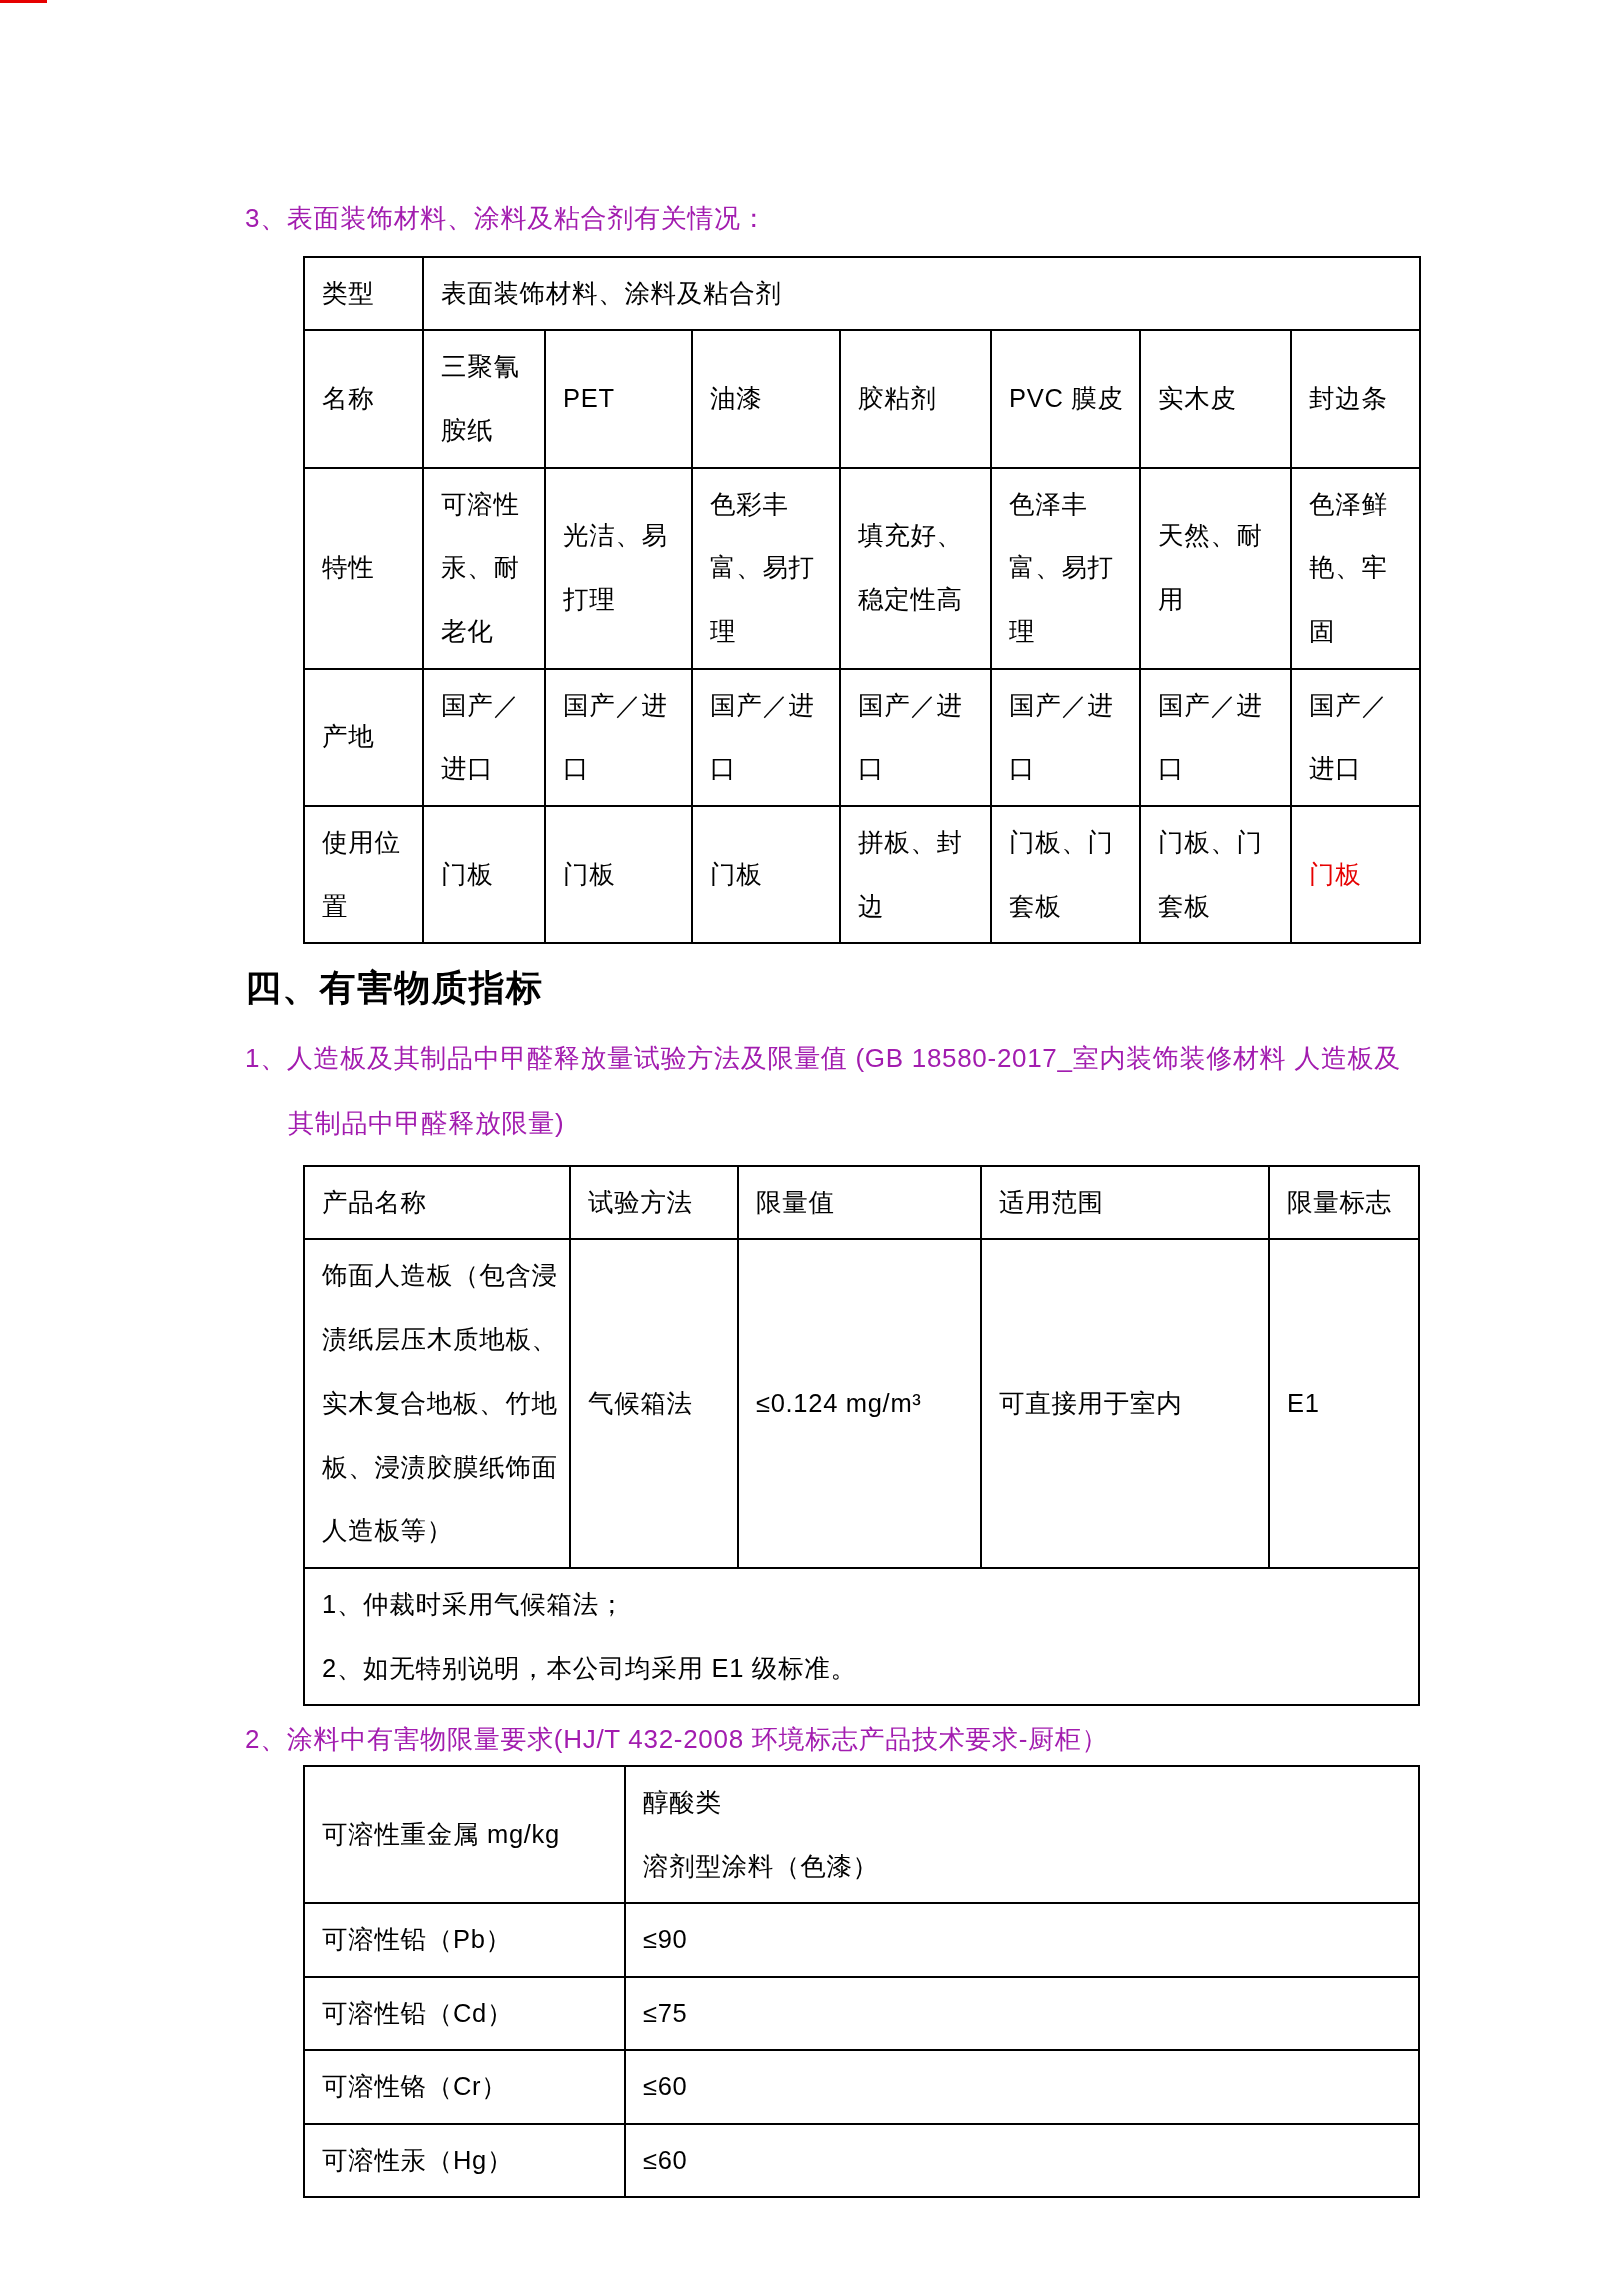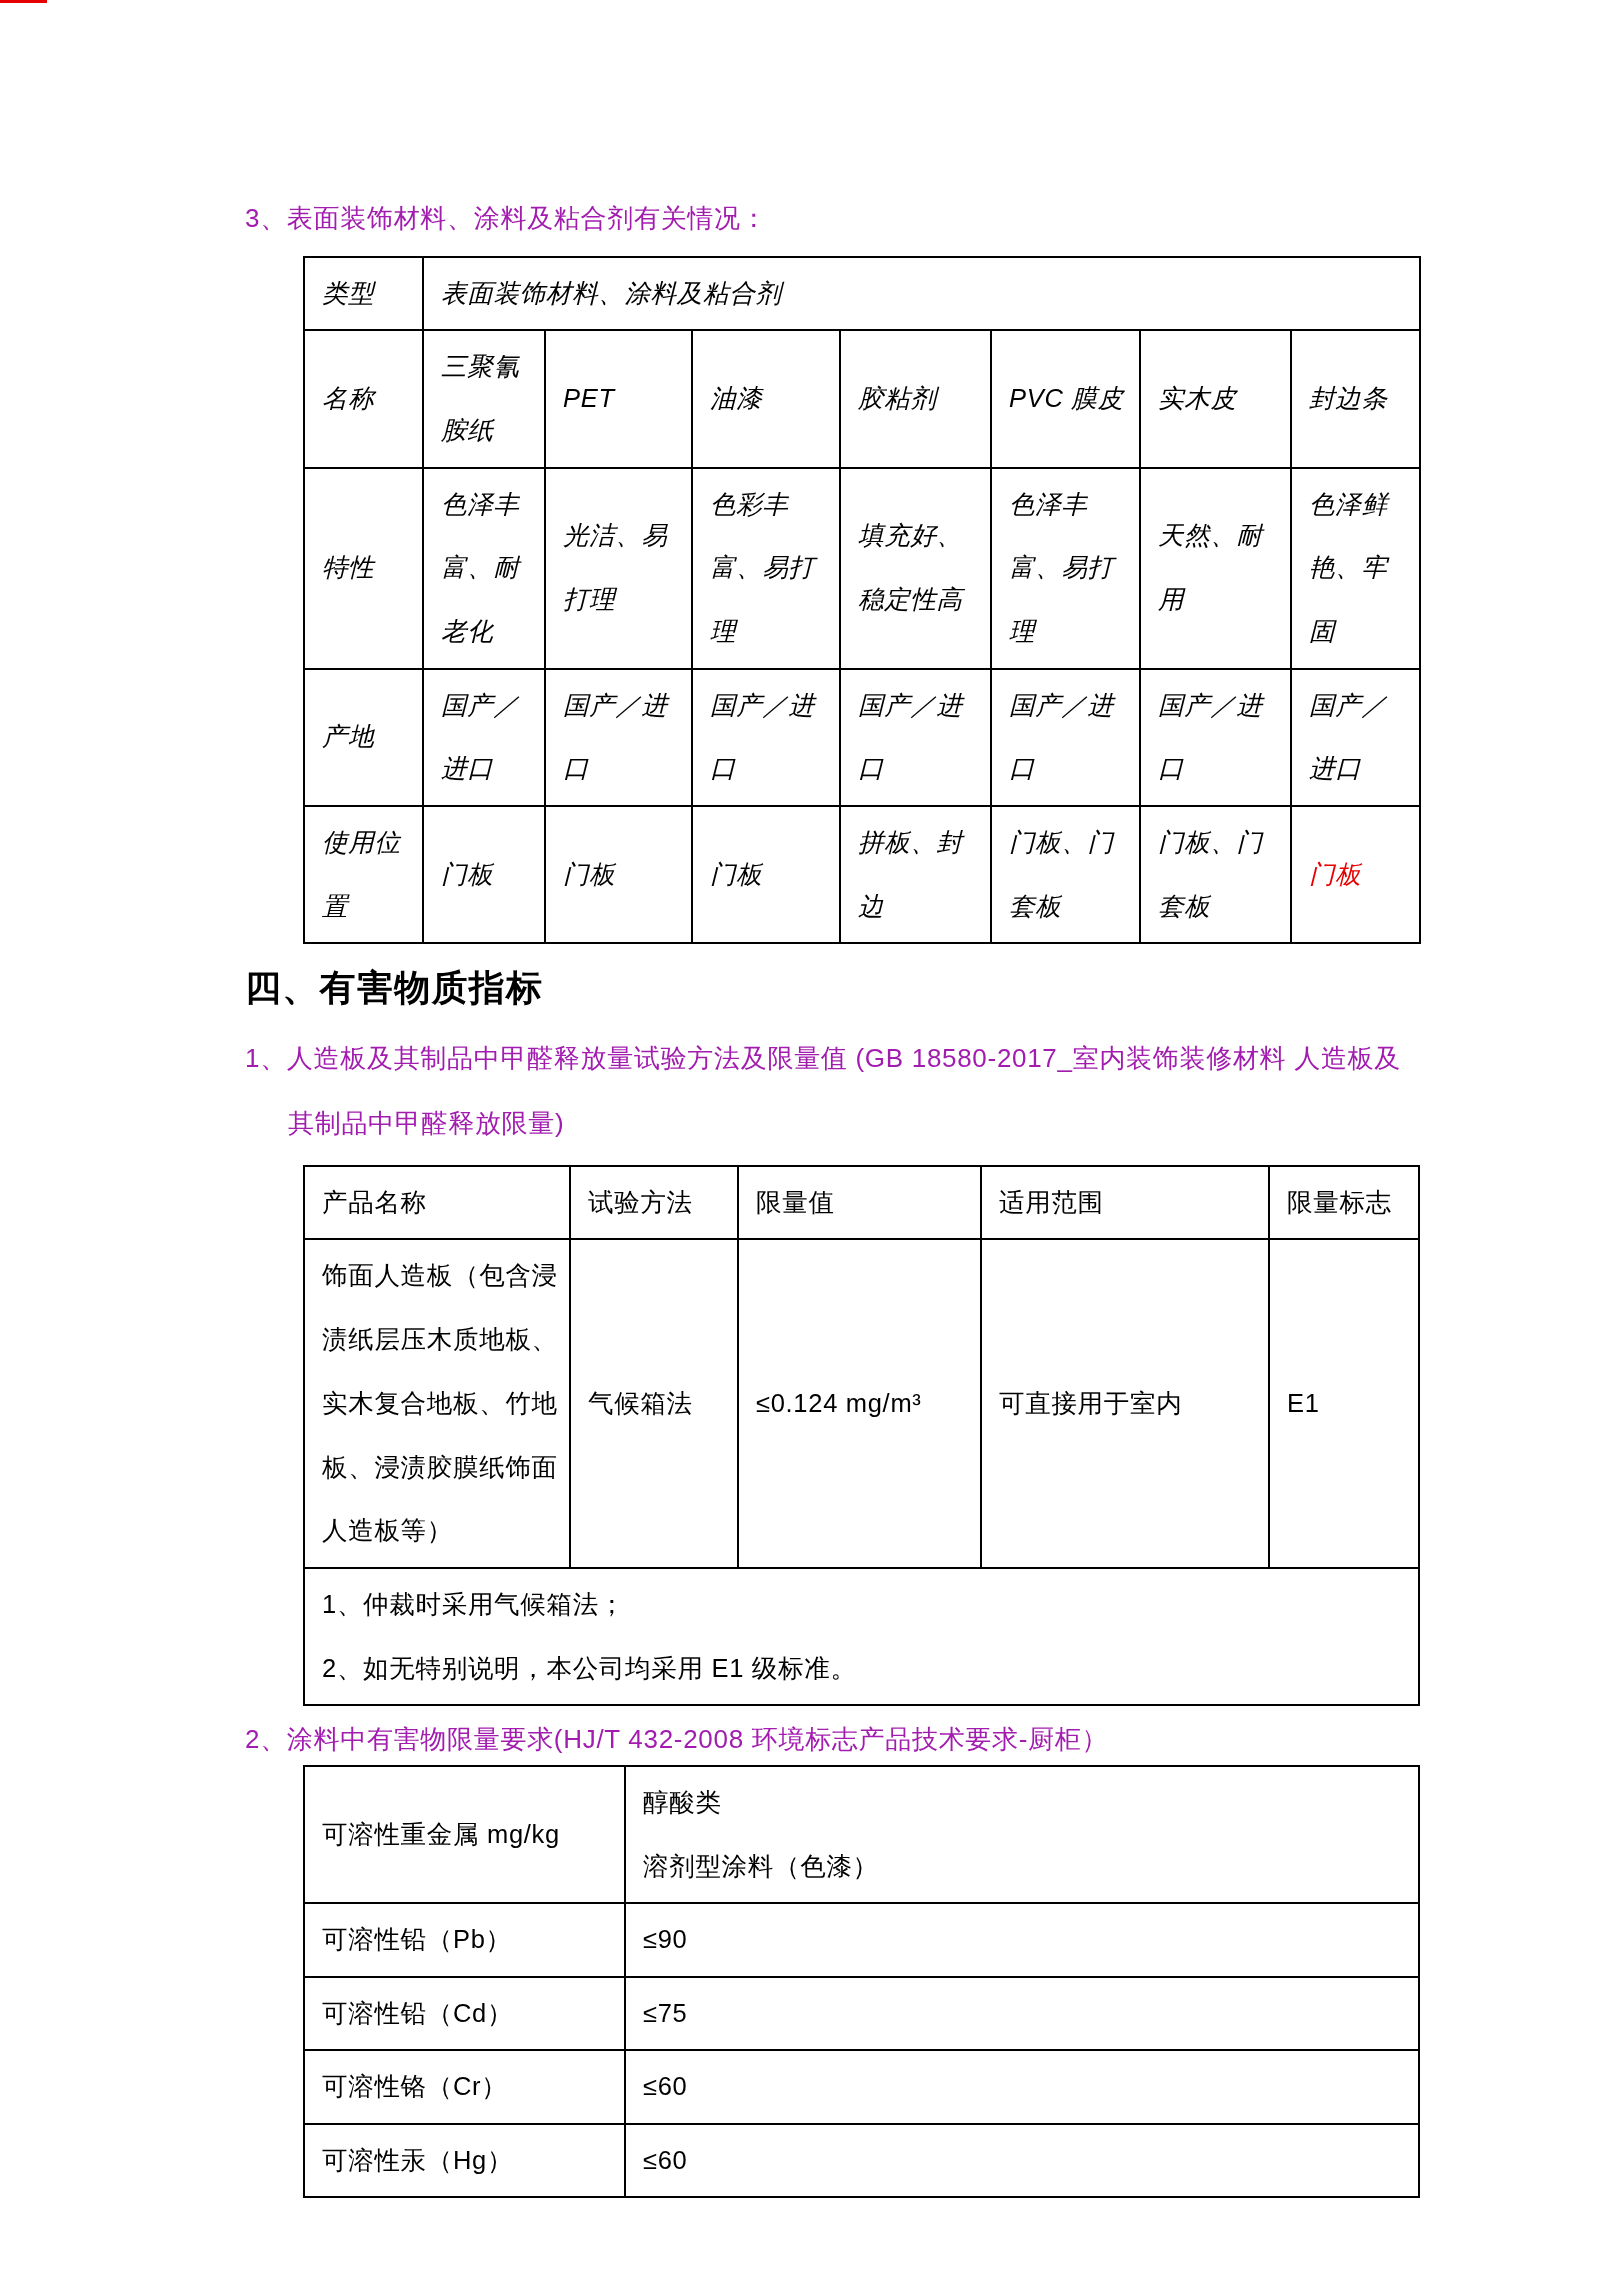--- a/index.html
+++ b/index.html
@@ -27,21 +27,21 @@
   .para.item2{margin-top:17px;}
   .section-heading{
     margin:23.6px 0 0 0;font-size:36px;line-height:1.1;
     font-weight:bold;letter-spacing:1.3px;
   }
   table.t{
     border-collapse:collapse;table-layout:fixed;
     width:1115px;margin-left:58px;
     border:2.6px solid #000;
   }
-  table.t1{margin-top:20px;font-style:italic;}
+  table.t1{margin-top:20px;}
   table.t2{margin-top:9.2px;}
   table.t3{margin-top:7.9px;}
   table.t td{
     border:2px solid #000;
     border-top-width:2.6px;border-bottom-width:2.6px;
     vertical-align:middle;
     font-size:25.5px;line-height:2.5;
     padding:3.9px 10.5px 3.9px 17px;
     letter-spacing:0.7px;
     word-break:normal;
@@ -89,21 +89,21 @@
         <td>三聚氰胺纸</td>
         <td>PET</td>
         <td>油漆</td>
         <td>胶粘剂</td>
         <td>PVC 膜皮</td>
         <td>实木皮</td>
         <td>封边条</td>
       </tr>
       <tr class="h300">
         <td>特性</td>
-        <td>色泽丰富、耐老化</td>
+        <td>可溶性汞、耐老化</td>
         <td>光洁、易打理</td>
         <td>色彩丰富、易打理</td>
         <td>填充好、稳定性高</td>
         <td>色泽丰富、易打理</td>
         <td>天然、耐用</td>
         <td>色泽鲜艳、牢固</td>
       </tr>
       <tr class="h195">
         <td>产地</td>
         <td>国产／进口</td>

